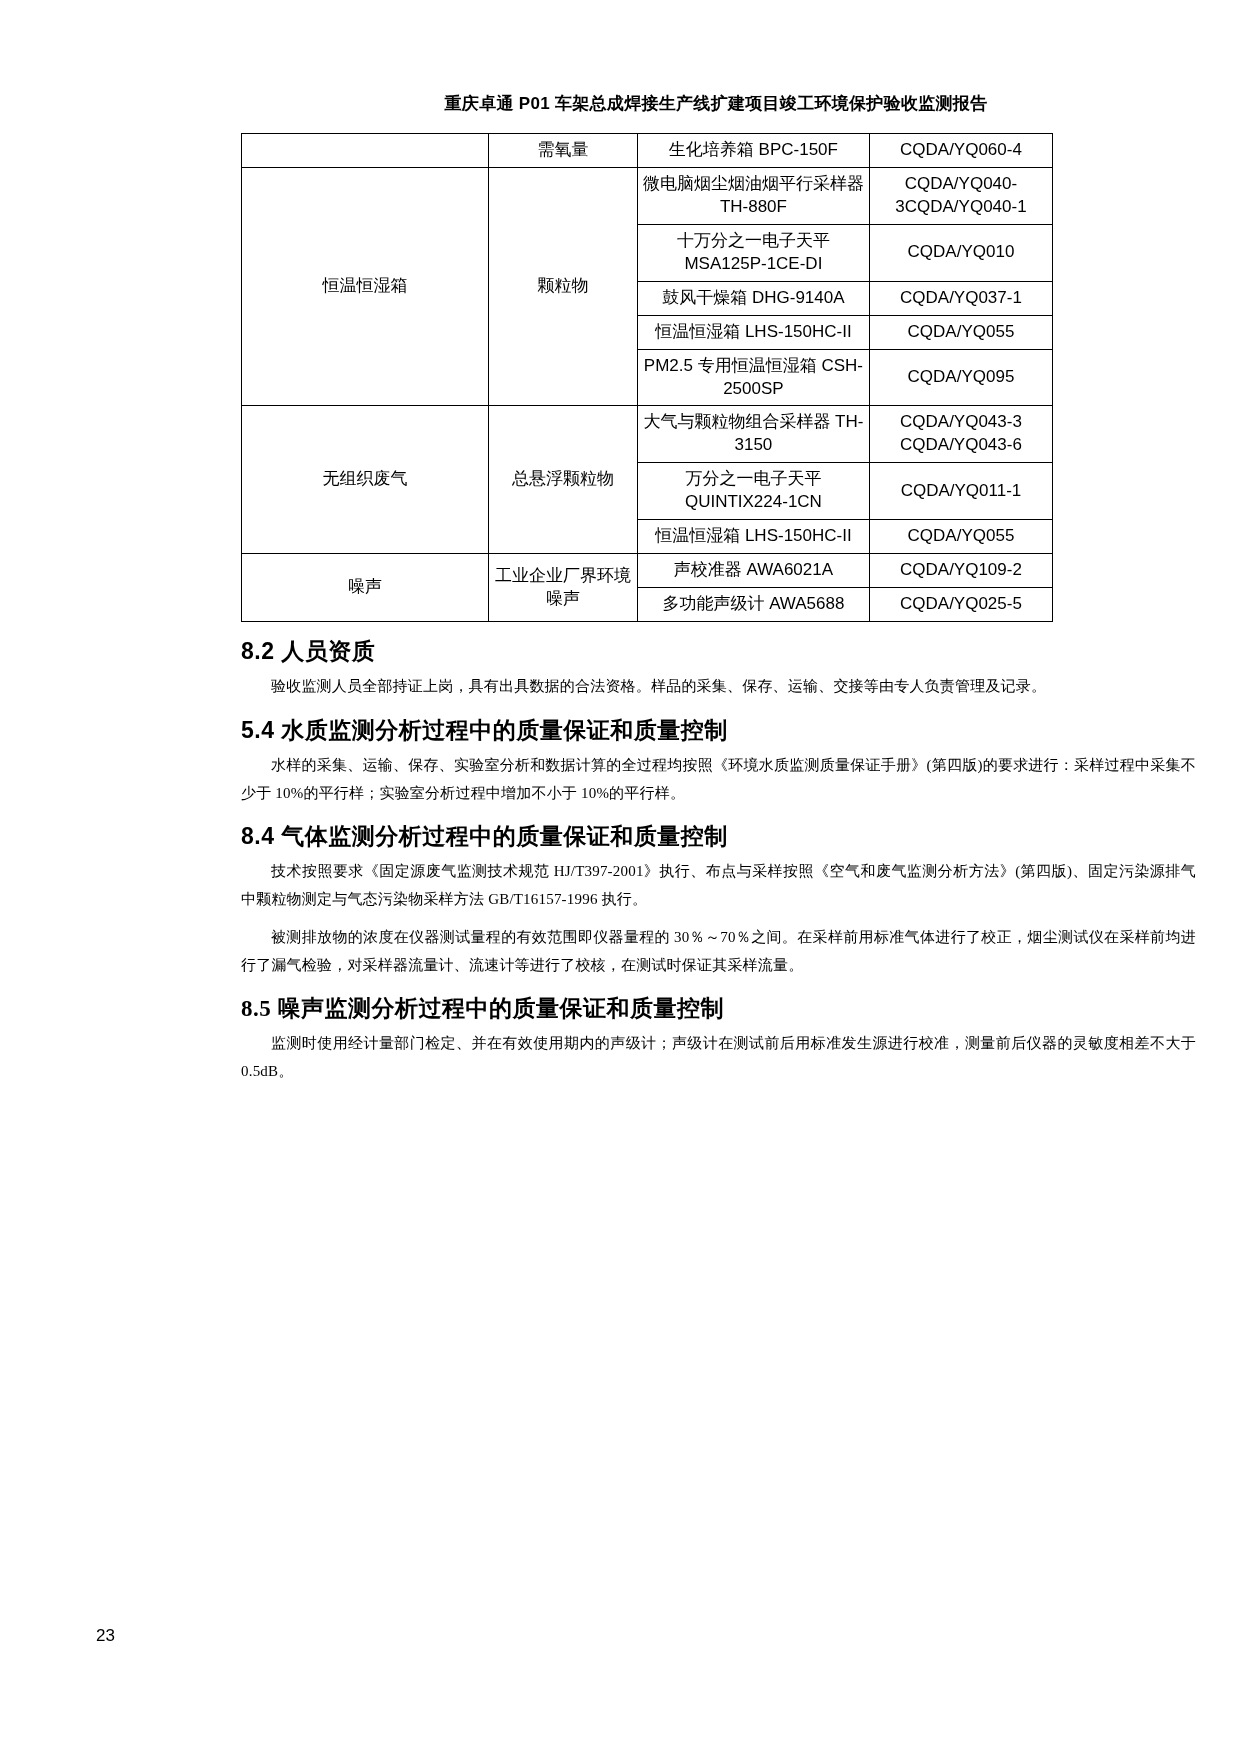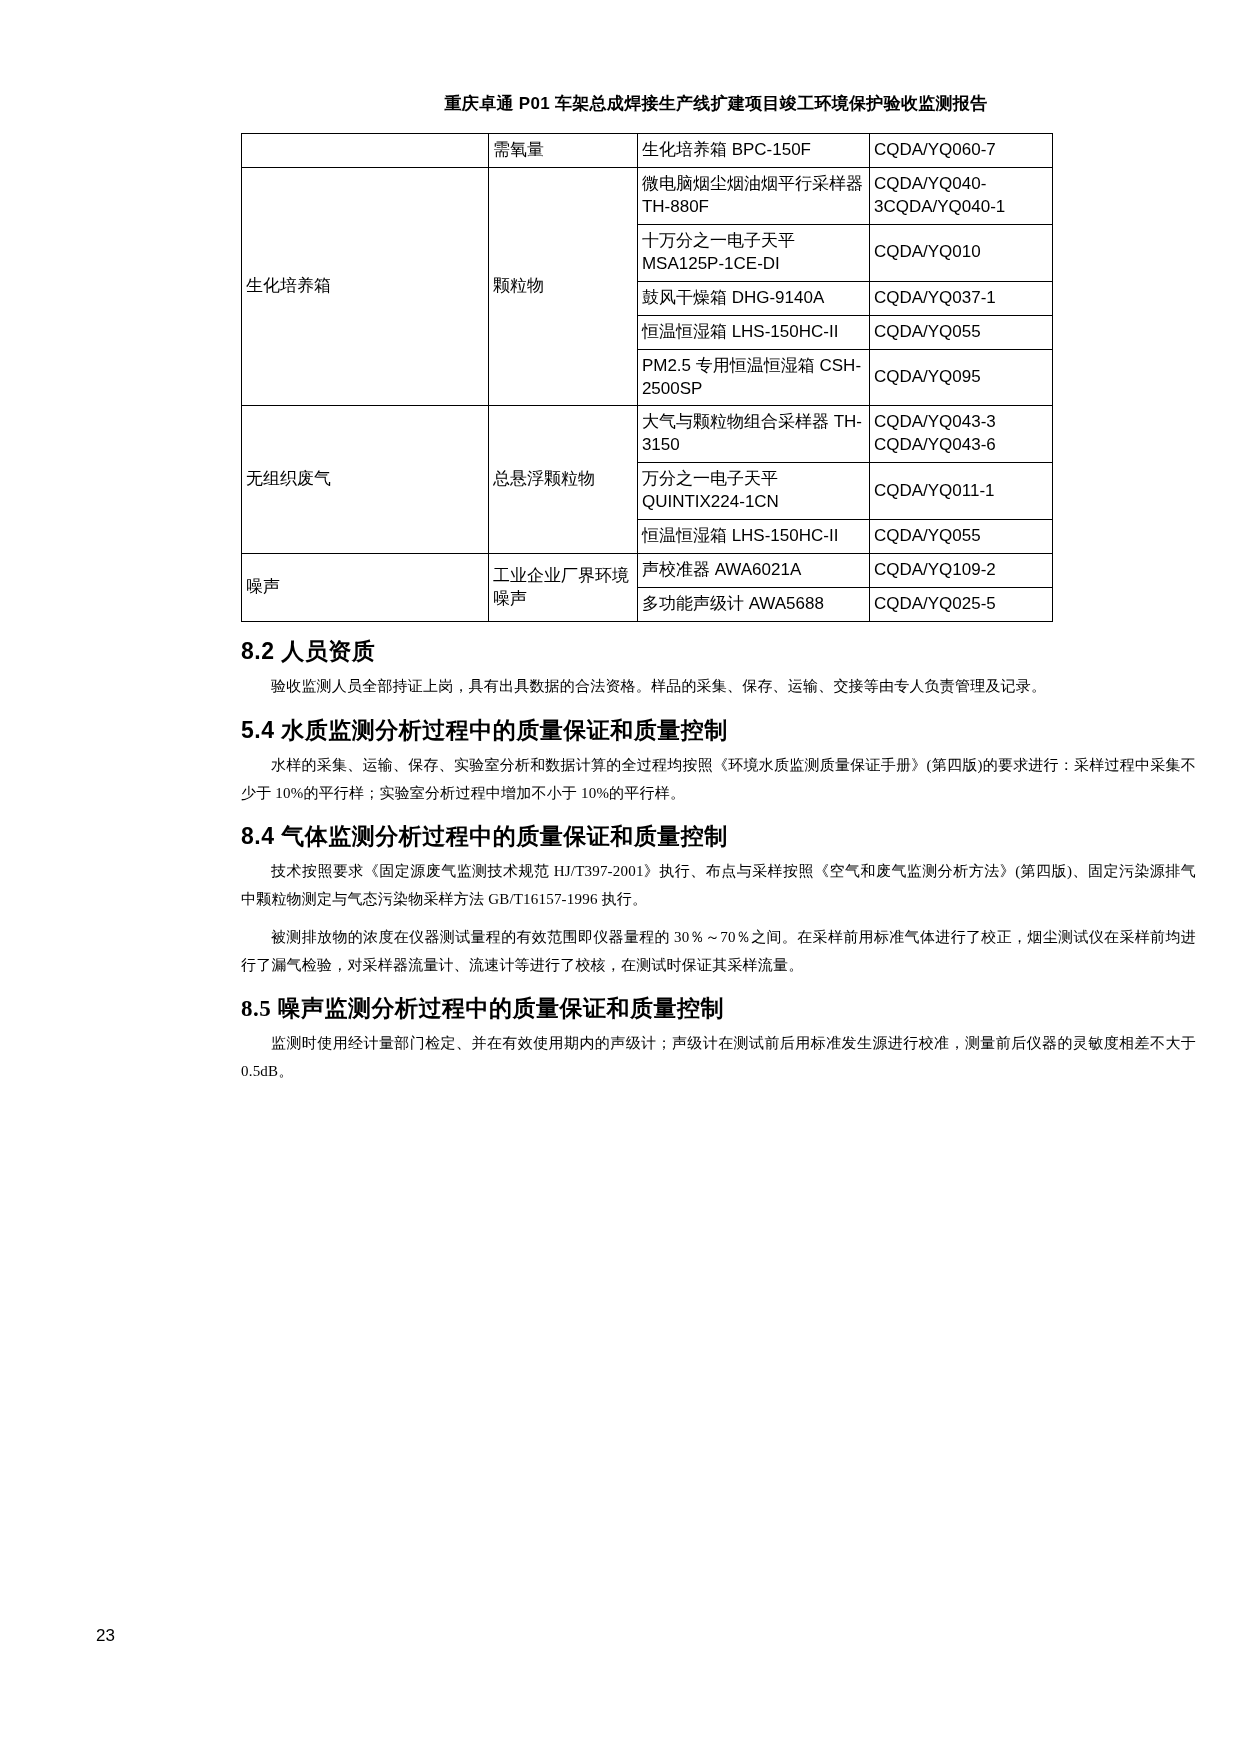--- a/index.html
+++ b/index.html
@@ -36,21 +36,21 @@
     width: 955px;
   }
   table.equip {
     border-collapse: collapse;
     width: 812px;
     margin-left: 0;
     table-layout: fixed;
   }
   table.equip td {
     border: 1px solid #000000;
-    text-align: left;
+    text-align: center;
     vertical-align: middle;
     font-size: 17px;
     font-family: "Liberation Sans", sans-serif;
     padding: 5px 4px;
     line-height: 1.35;
   }
   .col-a { width: 232px; }
   .col-b { width: 140px; }
   .col-c { width: 218px; }
   .col-d { width: 172px; }
@@ -100,24 +100,24 @@
         <col class="col-a">
           <col class="col-b">
           <col class="col-c">
           <col class="col-d">
       </colgroup>
       <tbody>
         <tr>
           <td></td>
           <td>需氧量</td>
           <td>生化培养箱  BPC-150F</td>
-          <td>CQDA/YQ060-7</td>
+          <td>CQDA/YQ060-4</td>
         </tr>
         <tr>
-          <td rowspan="5">生化培养箱</td>
+          <td rowspan="5">恒温恒湿箱</td>
           <td rowspan="5">颗粒物</td>
           <td>微电脑烟尘烟油烟平行采样器 TH-880F</td>
           <td>CQDA/YQ040-3CQDA/YQ040-1</td>
         </tr>
         <tr>
           <td>十万分之一电子天平 MSA125P-1CE-DI</td>
           <td>CQDA/YQ010</td>
         </tr>
         <tr>
           <td>鼓风干燥箱  DHG-9140A</td>

